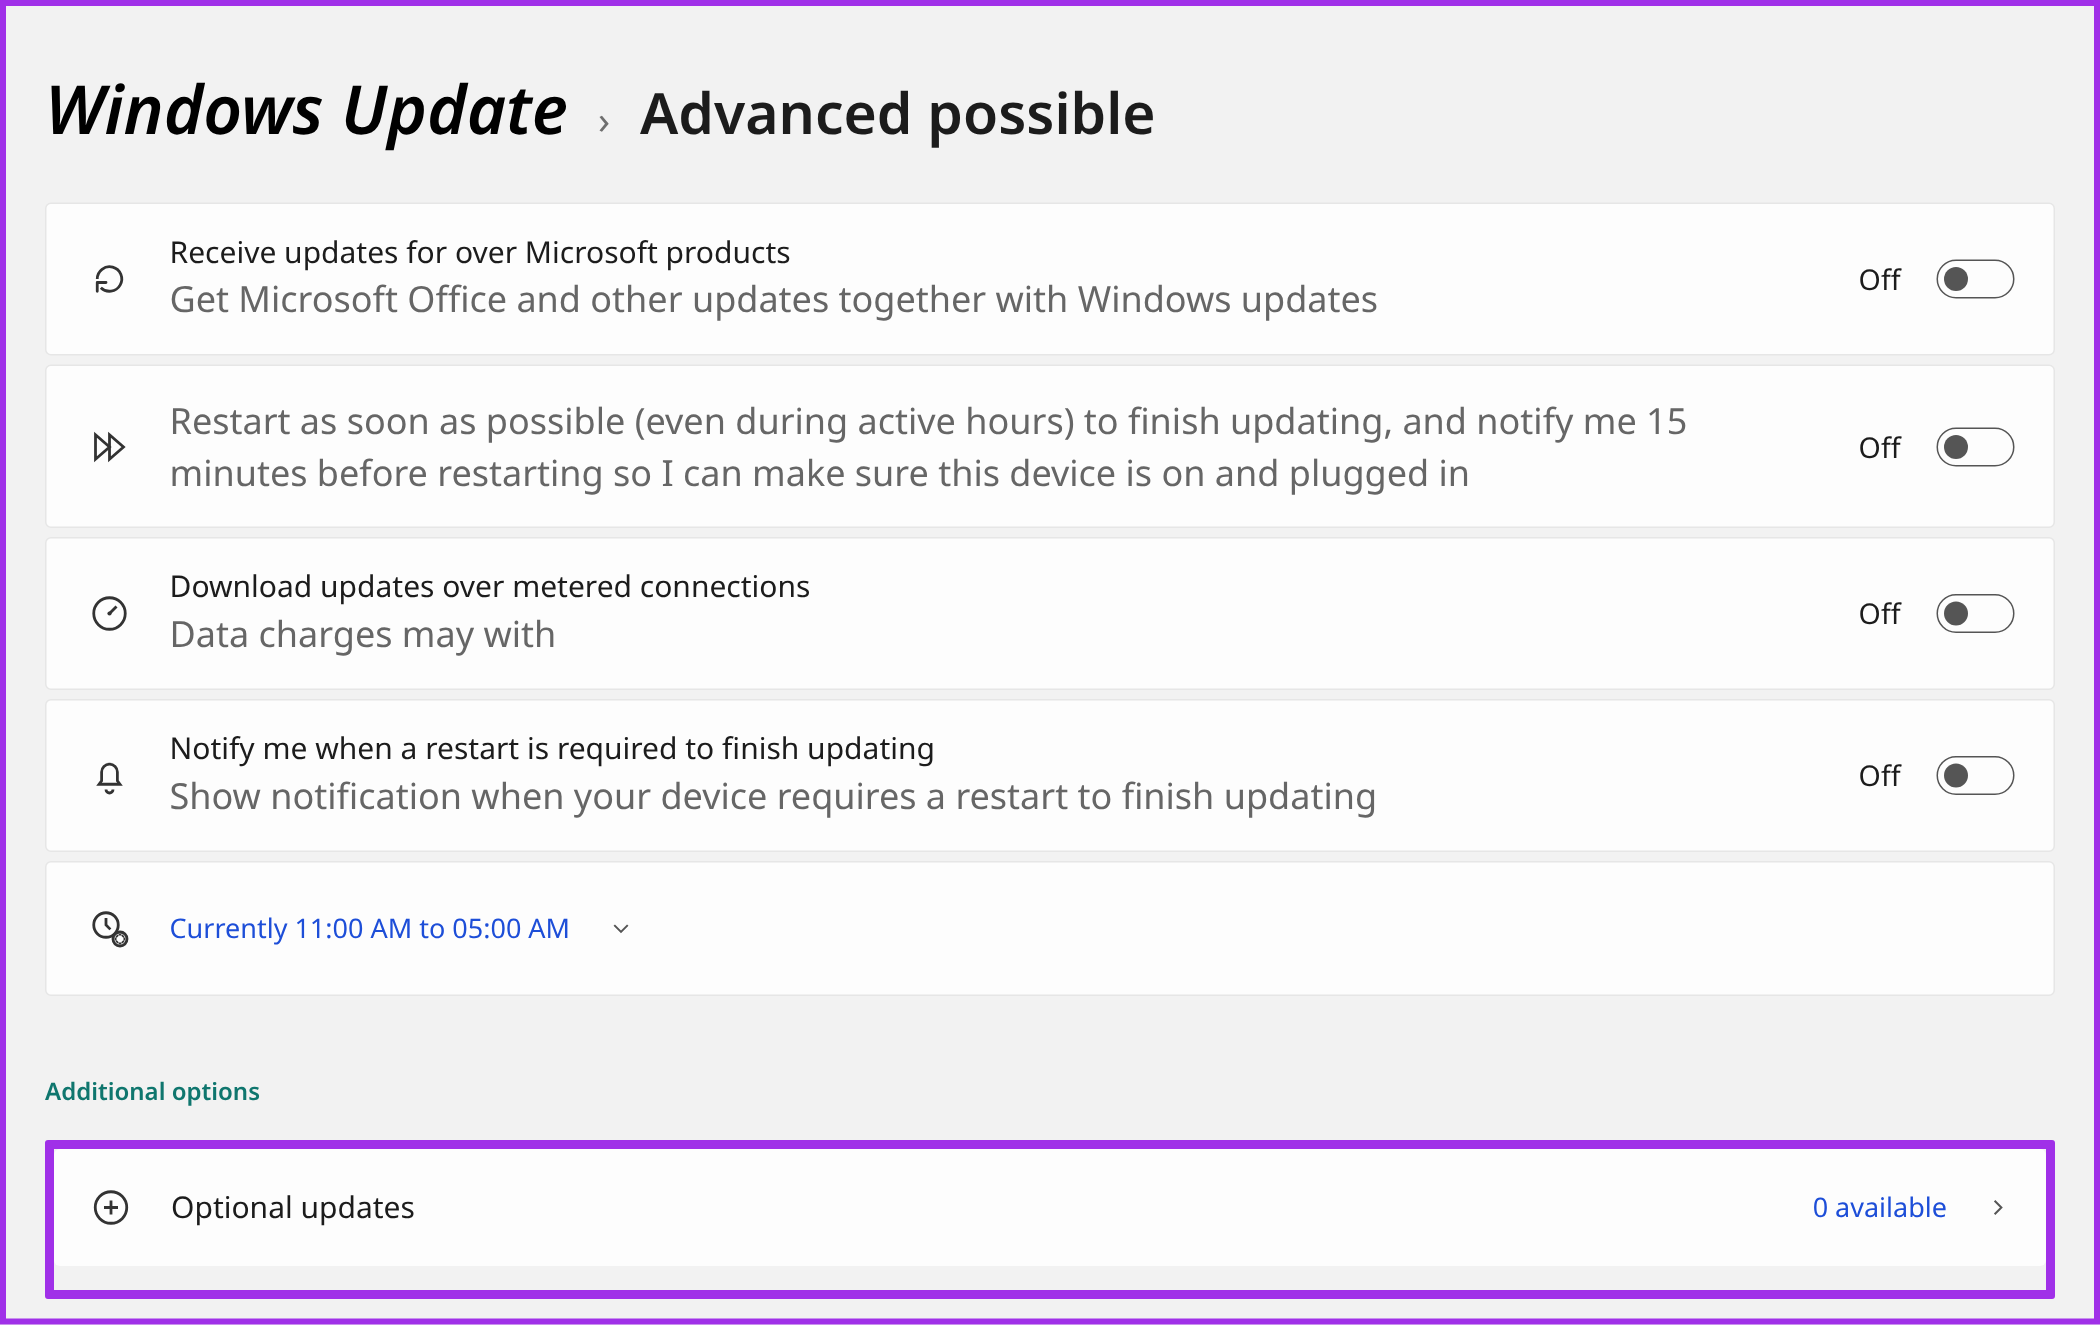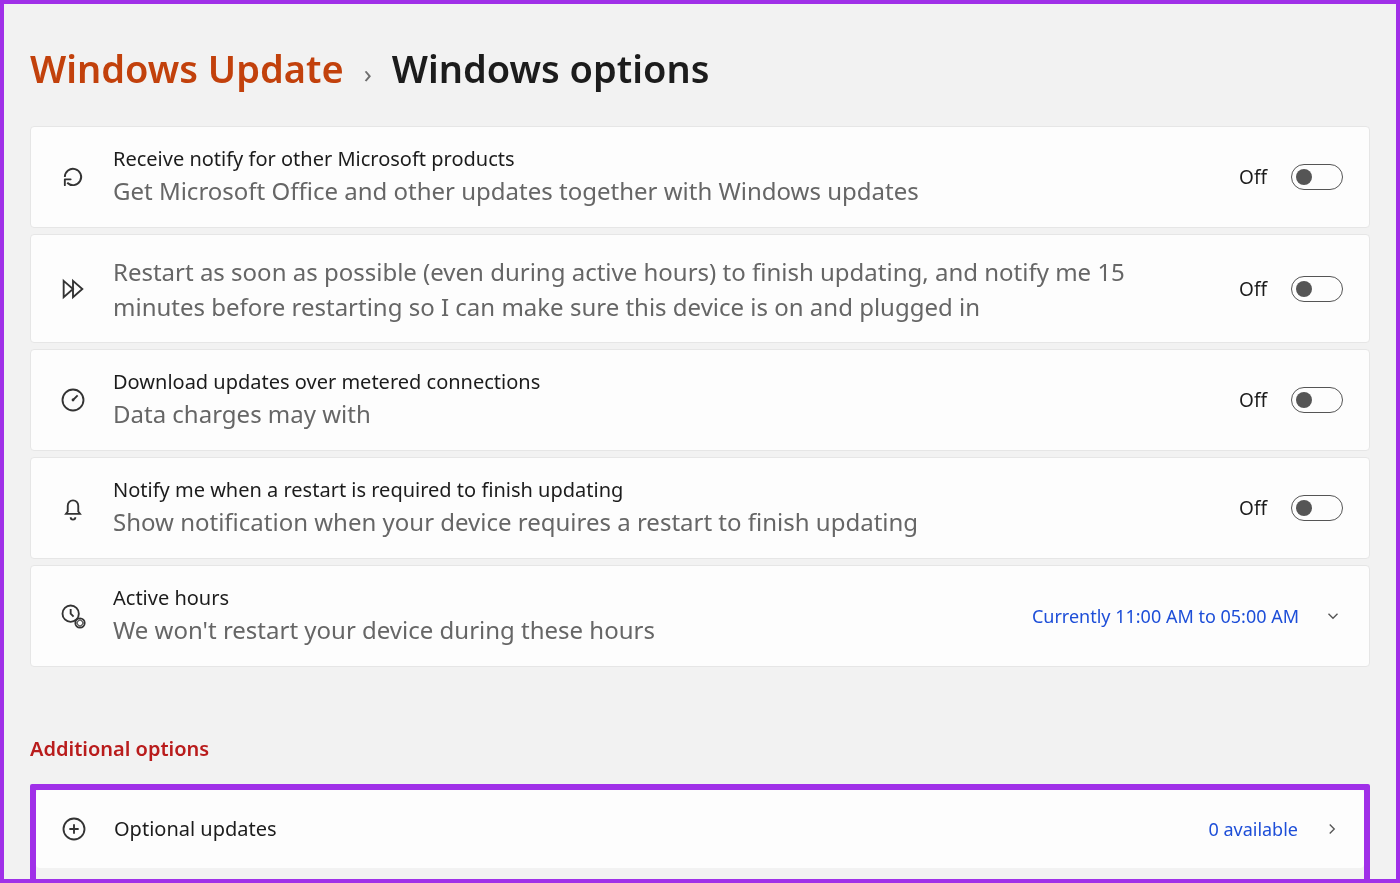--- a/index.html
+++ b/index.html
@@ -11,23 +11,24 @@
     color: #1c1c1c;
   }
   .breadcrumb {
     display: flex;
     align-items: baseline;
     gap: 20px;
     margin-bottom: 32px;
     margin-top: 8px;
   }
   .breadcrumb .parent {
-    font-size: 38px;
+    font-size: 45px;
     font-weight: 600;
-    color: #c2410c;
+    color: #000000;
+    font-style: italic;
   }
   .breadcrumb .sep {
     font-size: 26px;
     color: #6f6f6f;
   }
   .breadcrumb .current {
     font-size: 38px;
     font-weight: 600;
     color: #1c1c1c;
   }
@@ -96,56 +97,56 @@
     top: 50%;
     transform: translateY(-50%);
     width: 16px;
     height: 16px;
     background: #555;
     border-radius: 50%;
   }
   .chevron { width: 20px; height: 20px; display:flex; align-items:center; justify-content:center; }
   .chevron svg { width: 18px; height: 18px; stroke: #555; fill:none; stroke-width:1.8; }
   .section-title {
-    font-size: 20px;
+    font-size: 16px;
     font-weight: 600;
-    color: #b91c1c;
-    margin-top: 68px;
+    color: #0f766e;
+    margin-top: 52px;
     margin-bottom: 22px;
   }
   .highlight-wrap {
     border: 6px solid #a030e8;
     border-radius: 2px;
     padding: 0;
   }
   .highlight-wrap .card {
     margin-bottom: 16px;
     border: none;
     min-height: 78px;
     padding: 14px 22px;
   }
 </style>
 </head>
 <body>
 
 <div class="breadcrumb">
   <span class="parent">Windows Update</span>
   <span class="sep">›</span>
-  <span class="current">Windows options</span>
+  <span class="current">Advanced possible</span>
 </div>
 
 <div class="card">
   <div class="icon">
     <svg viewBox="0 0 24 24">
         <path d="M5 12a7 7 0 1 1 2.05 4.95"></path>
         <path d="M5 19v-5h5" stroke-linecap="round" stroke-linejoin="round"></path>
       </svg>
   </div>
   <div class="text">
-    <div class="title">Receive notify for other Microsoft products</div>
+    <div class="title">Receive updates for over Microsoft products</div>
     <div class="desc">Get Microsoft Office and other updates together with Windows updates</div>
   </div>
   <div class="right">
     <span class="state-label">Off</span>
     <div class="toggle">
         <div class="knob"></div>
       </div>
   </div>
 </div>
 
@@ -207,24 +208,20 @@
 </div>
 
 <div class="card">
   <div class="icon">
     <svg viewBox="0 0 24 24">
         <circle cx="10" cy="10" r="7"></circle>
         <path d="M10 6v4l2.5 2.5"></path>
         <circle cx="18" cy="18" r="4"></circle>
         <path d="M18 15v1M18 20v1M15 18h1M20 18h1M16 16l.7.7M19.3 19.3l.7.7M16 20l.7-.7M19.3 16.7l.7-.7"></path>
       </svg>
-  </div>
-  <div class="text">
-    <div class="title">Active hours</div>
-    <div class="desc">We won't restart your device during these hours</div>
   </div>
   <div class="right">
     <span class="value-label">Currently 11:00 AM to 05:00 AM</span>
     <span class="chevron">
       <svg viewBox="0 0 24 24">
           <path d="M6 9l6 6 6-6"></path>
         </svg>
     </span>
   </div>
 </div>

